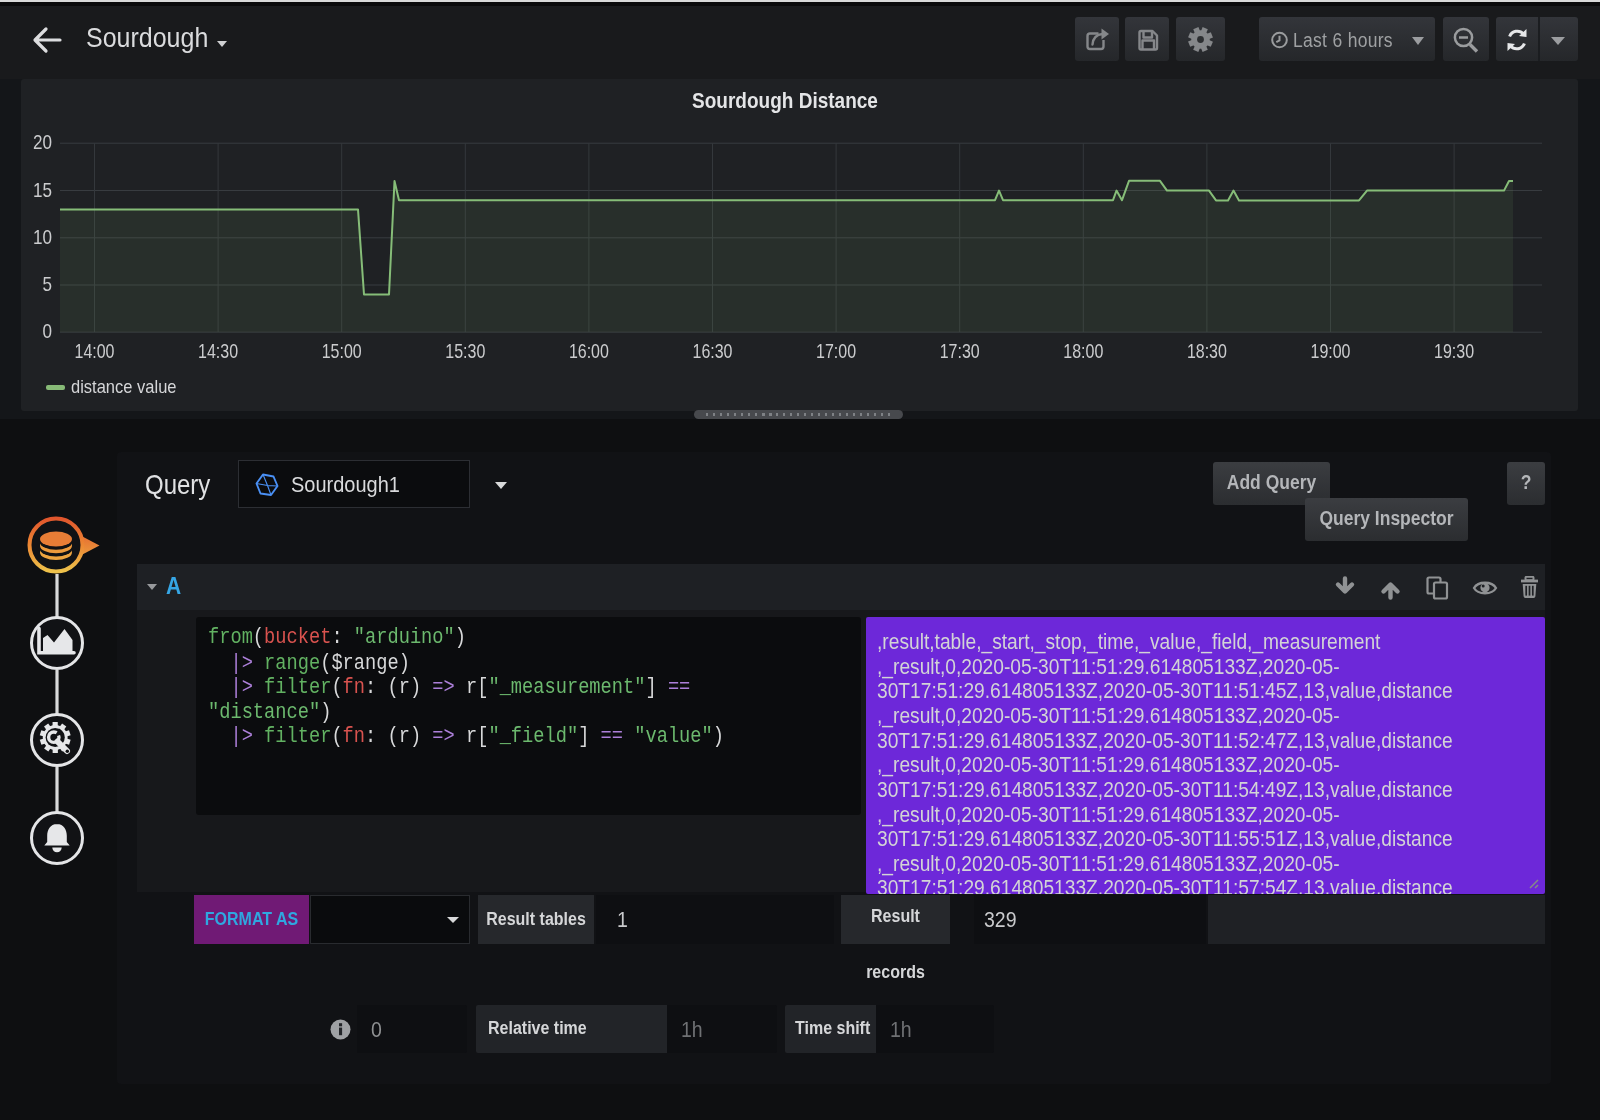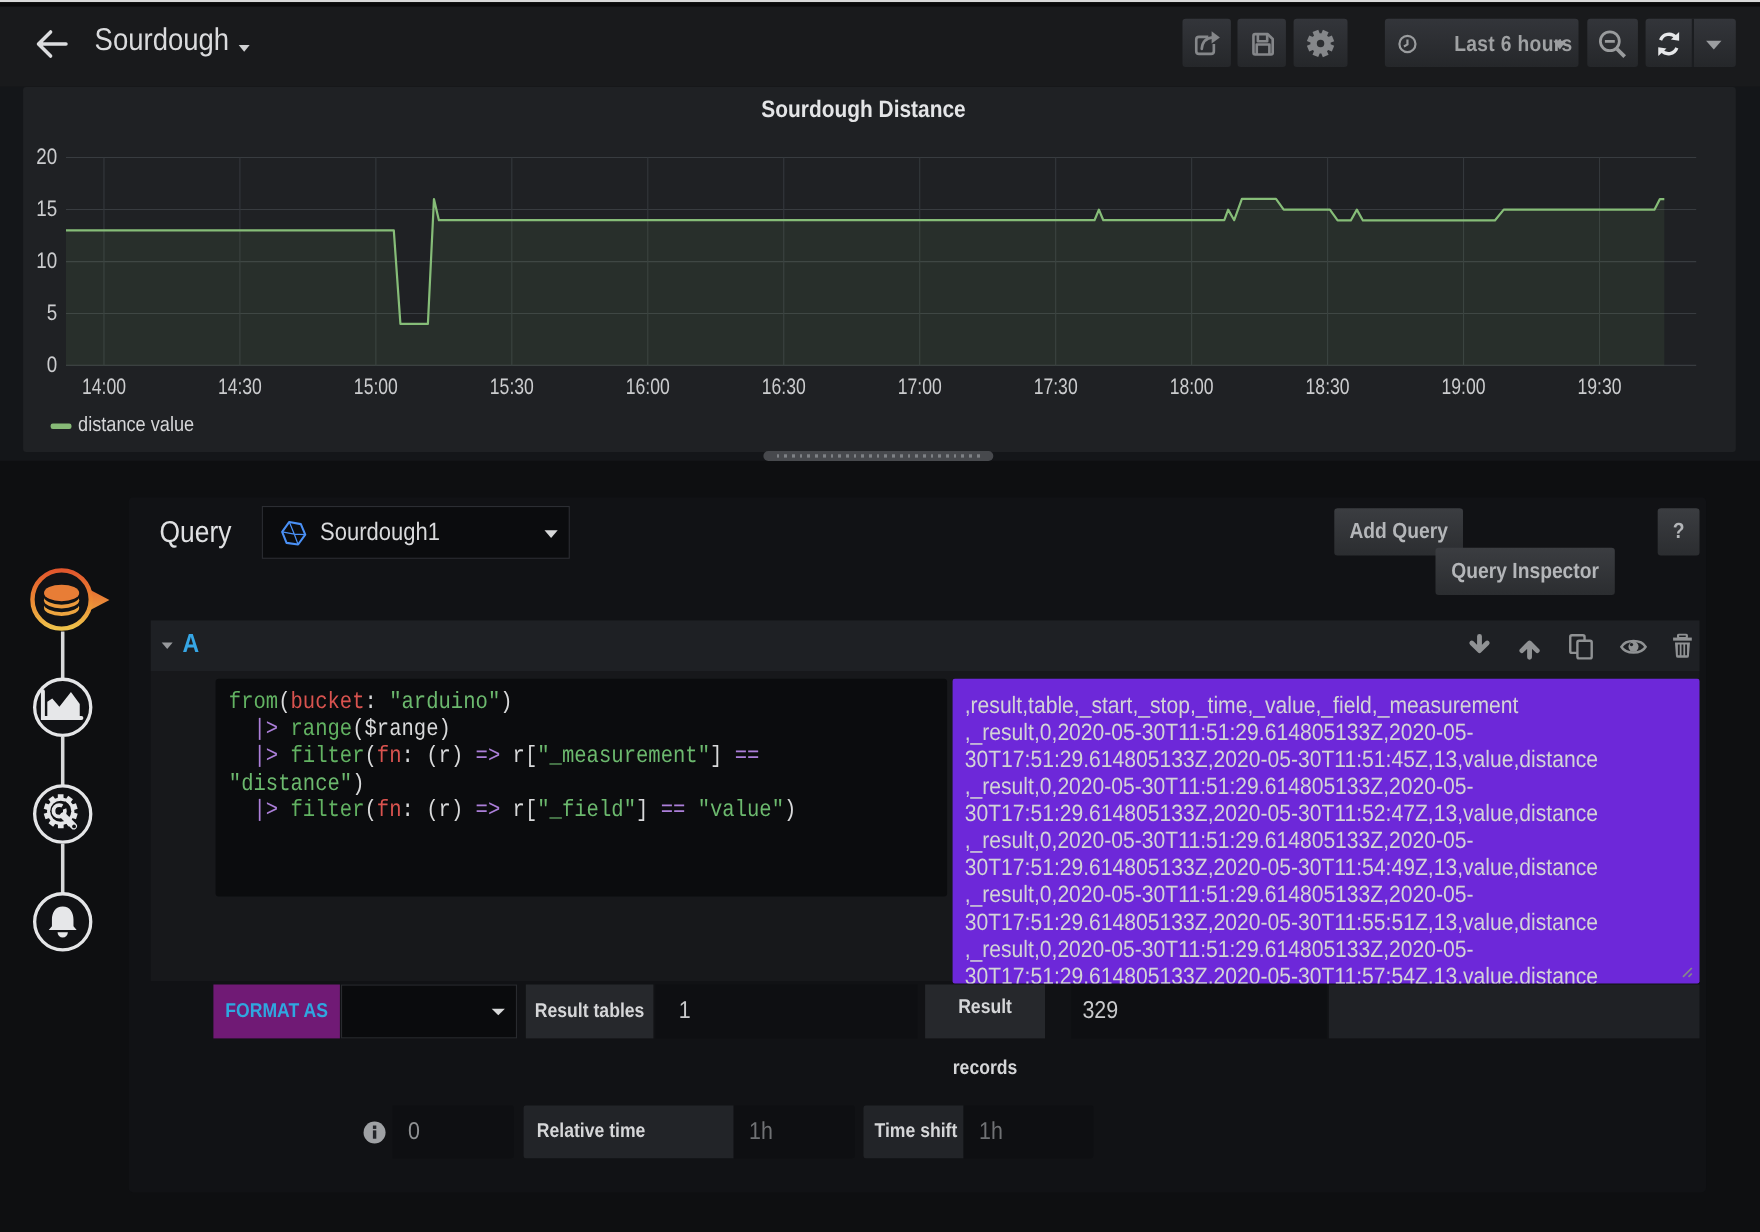--- a/index.html
+++ b/index.html
@@ -8,39 +8,39 @@
   .abs { position:absolute; }
   .sy { display:inline-block; transform:scaleY(1.14); transform-origin:50% 55%; }
   #root { position:relative; width:1600px; height:1120px; }
 
   
   #topline { left:0; top:0; width:1600px; height:2px; background:#d9d9d9; }
   #topdark { left:0; top:2px; width:1600px; height:4px; background:#0a0a0b; }
   #navbar { left:0; top:6px; width:1600px; height:73px; background:#191a1c; }
   #navtitle { left:86px; top:23px; font-size:25px; color:#dadbdd; }
   .navbtn { position:absolute; top:17px; height:44px; background:linear-gradient(#33353a,#25272a); border-radius:3px; }
-  #timetext { left:1293px; top:30px; font-size:17.5px; font-weight:bold; color:#9fa1a3; position:absolute; letter-spacing:0.3px;margin-left:29px; }
+  #timetext { left:1293px; top:30px; font-size:17.5px; font-weight:normal; color:#9fa1a3; position:absolute; letter-spacing:0.3px; }
   .caret { position:absolute; width:0; height:0; border-left:6px solid transparent; border-right:6px solid transparent; border-top:7px solid #9b9da0; }
 
   
   #panel { left:21px; top:79px; width:1557px; height:332px; background:#1f2124; border-radius:3px; }
   #paneltitle { left:0px; top:90px; width:1570px; text-align:center; font-size:19px; font-weight:bold; color:#e4e5e7; }
   #legend-dash { left:46px; top:385px; width:19px; height:5px; border-radius:2px; background:#87ba77; }
   #legend-text { left:71px; top:377px; font-size:16.5px; color:#d5d6d8; }
 
   
   #pill { left:694px; top:410px; width:209px; height:9px; border-radius:5px; background:#47494d; }
   #pill-dots { position:absolute; left:12px; top:3px; width:185px; height:3px;
      background:repeating-linear-gradient(to right, #7e8185 0 2.5px, transparent 2.5px 7px); }
 
   
   #container { left:117px; top:452px; width:1434px; height:632px; background:#111215; border-radius:4px; }
   #rowbody { left:137px; top:610px; width:1408px; height:282px; background:#17181b; }
   #qlabel { left:145px; top:471px; font-size:24px; color:#e0e1e3; }
-  #dsbox { left:238px; top:460px; width:280px; height:48px; background:#0b0c0e; border:1px solid #2c2e33; }
+  #dsbox { left:238px; top:460px; width:232px; height:48px; background:#0b0c0e; border:1px solid #2c2e33; }
   #dsname { position:absolute; left:52px; top:12px; font-size:20px; color:#d9dadc; }
   .btn { position:absolute; top:462px; height:43px; border-radius:3px;
      background:linear-gradient(#3b3d41,#2b2d30); color:#b4b6b9; font-size:17.5px; font-weight:bold;
      text-align:center; }
   #rowA { left:137px; top:564px; width:1408px; height:46px; background:#1e2024; }
   #rowA-a { position:absolute; left:29px; top:10px; font-size:21px; font-weight:bold; color:#36a6e5; }
 
   #codeblock { left:196px; top:617px; width:665px; height:198px; background:#0b0c0e; border-radius:3px;
      font-family:"Liberation Mono", monospace; font-size:18.7px; color:#d8d9da;
      padding:9px 12px; }

